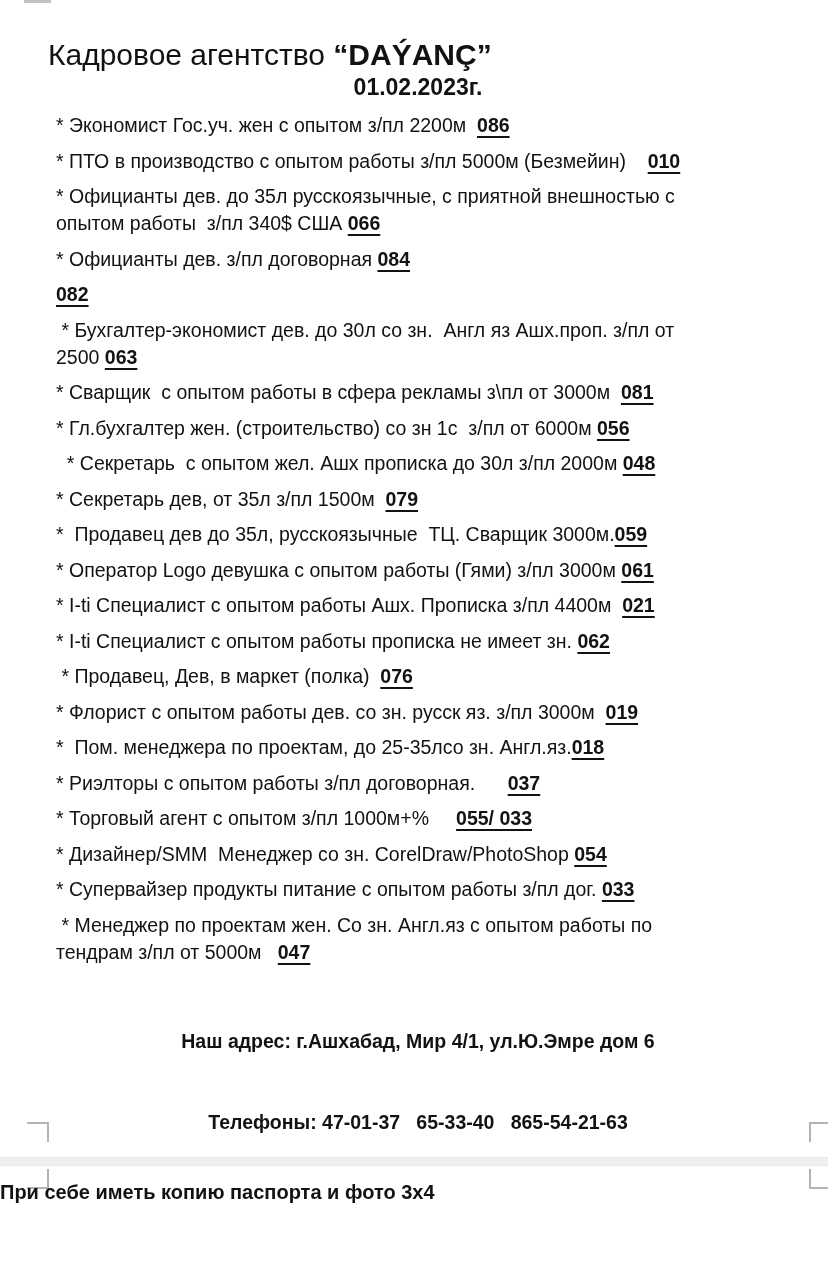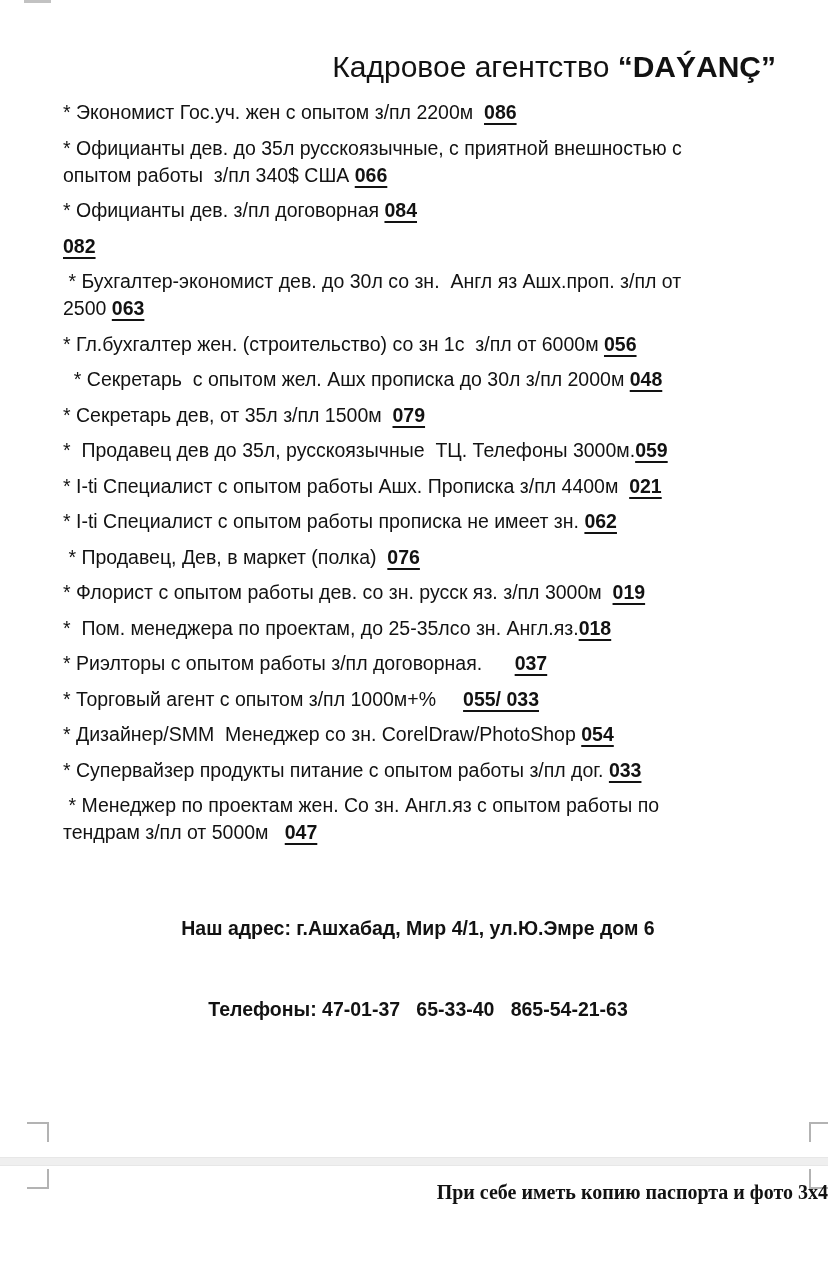--- a/index.html
+++ b/index.html
@@ -6,35 +6,35 @@
   body {
     width: 828px; height: 1270px;
     background: #ffffff;
     font-family: "Liberation Sans", sans-serif;
     color: #121212;
     position: relative;
     overflow: hidden;
   }
   .page1-content { padding: 38px 40px 0 48px; box-sizing: border-box; }
   .doc-title {
-    text-align: right;
+    text-align: left;
     font-size: 30px;
     font-weight: 400;
-    margin: 12px;
+    margin: 0;
     line-height: 34px;
   }
   .doc-title .brand { font-weight: 700; }
   .doc-date {
     text-align: center;
     font-weight: 700;
     font-size: 23px;
     line-height: 26px;
     margin: 2px 0 12px 0;
   }
-  .job-list { margin: 15px; }
+  .job-list { margin: 8px; }
   .job-item {
     font-size: 19.5px;
     line-height: 27px;
     margin: 0 0 8.5px 0;
     white-space: pre-wrap;
   }
   .job-code {
     font-weight: 700;
     text-decoration: underline;
     text-decoration-thickness: 2px;
@@ -62,59 +62,62 @@
     box-sizing: border-box;
   }
   .crop-mark { position: absolute; width: 22px; height: 20px; box-sizing: border-box; }
   .crop-p1-left  { left: 27px;  top: 1122px; border-top: 2px solid #b3b3b3; border-right: 2px solid #b3b3b3; }
   .crop-p1-right { left: 809px; top: 1122px; border-top: 2px solid #b3b3b3; border-left: 2px solid #b3b3b3; width: 19px; }
   .crop-p2-left  { left: 27px;  top: 1169px; border-bottom: 2px solid #b3b3b3; border-right: 2px solid #b3b3b3; }
   .crop-p2-right { left: 809px; top: 1169px; border-bottom: 2px solid #b3b3b3; border-left: 2px solid #b3b3b3; width: 19px; }
   .page2-note {
     position: absolute; left: 0; top: 1180px;
     width: 828px;
-    text-align: right;
+    text-align: left;
     font-weight: 700;
     font-size: 20px;
     line-height: 24px;
-    font-family: Liberation Serif, serif;
   }
 </style>
 </head>
 <body>
 
 <div class="top-frag"></div>
 
 <div class="page1-content">
   <h1 class="doc-title"><span>Кадровое агентство </span><span class="brand">“DAÝANÇ”</span></h1>
+  <div class="doc-date">01.02.2023г.</div>
 
   <div class="job-list">
   <p class="job-item"><span class="job-text">* Экономист Гос.уч. жен с опытом з/пл 2200м  </span><span class="job-code">086</span></p>
 
+  <p class="job-item"><span class="job-text">* ПТО в производство с опытом работы з/пл 5000м (Безмейин)    </span><span class="job-code">010</span></p>
 
   <p class="job-item"><span class="job-text">* Официанты дев. до 35л русскоязычные, с приятной внешностью с
 опытом работы  з/пл 340$ США </span><span class="job-code">066</span></p>
 
   <p class="job-item"><span class="job-text">* Официанты дев. з/пл договорная </span><span class="job-code">084</span></p>
 
   <p class="job-item"><span class="job-code">082</span></p>
 
   <p class="job-item"><span class="job-text"> * Бухгалтер-экономист дев. до 30л со зн.  Англ яз Ашх.проп. з/пл от
 2500 </span><span class="job-code">063</span></p>
 
 
+  <p class="job-item"><span class="job-text">* Сварщик  с опытом работы в сфера рекламы з\пл от 3000м  </span><span class="job-code">081</span></p>
 
   <p class="job-item"><span class="job-text">* Гл.бухгалтер жен. (строительство) со зн 1с  з/пл от 6000м </span><span class="job-code">056</span></p>
 
   <p class="job-item"><span class="job-text">  * Секретарь  с опытом жел. Ашх прописка до 30л з/пл 2000м </span><span class="job-code">048</span></p>
 
   <p class="job-item"><span class="job-text">* Секретарь дев, от 35л з/пл 1500м  </span><span class="job-code">079</span></p>
 
-  <p class="job-item"><span class="job-text">*  Продавец дев до 35л, русскоязычные  ТЦ. Телефоны 3000м.</span><span class="job-code">059</span></p>
+  <p class="job-item"><span class="job-text">*  Продавец дев до 35л, русскоязычные  ТЦ. Сварщик 3000м.</span><span class="job-code">059</span></p>
 
+  <p class="job-item"><span class="job-text">* Оператор Logo девушка с опытом работы (Гями) з/пл 3000м </span><span class="job-code">061</span></p>
 
 
   <p class="job-item"><span class="job-text">* I-ti Специалист с опытом работы Ашх. Прописка з/пл 4400м  </span><span class="job-code">021</span></p>
 
   <p class="job-item"><span class="job-text">* I-ti Специалист с опытом работы прописка не имеет зн. </span><span class="job-code">062</span></p>
 
   <p class="job-item"><span class="job-text"> * Продавец, Дев, в маркет (полка)  </span><span class="job-code">076</span></p>
 
   <p class="job-item"><span class="job-text">* Флорист с опытом работы дев. со зн. русск яз. з/пл 3000м  </span><span class="job-code">019</span></p>
 

